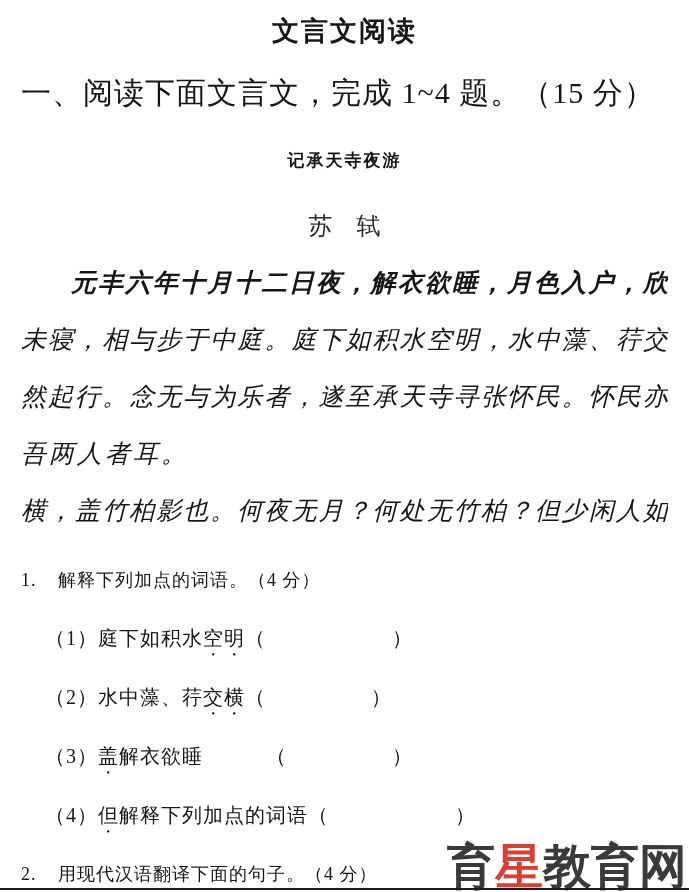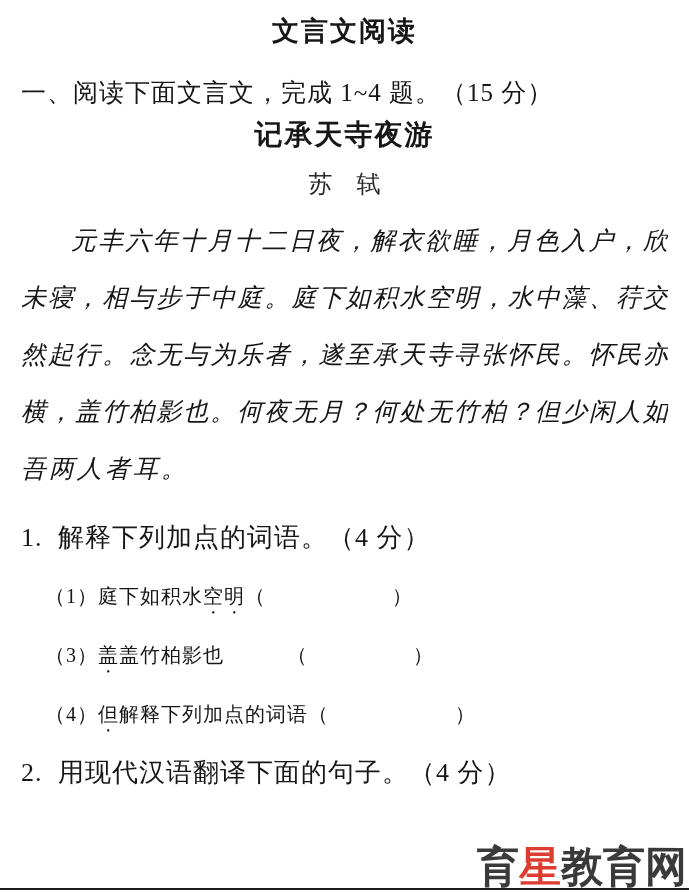--- a/index.html
+++ b/index.html
@@ -15,54 +15,54 @@
     color: #161616;
   }
   .doc-title {
     text-align: center;
     font-size: 27px;
     font-weight: bold;
     line-height: 34px;
     letter-spacing: 2px;
   }
   .section-heading {
-    font-size: 25px;
+    font-size: 30px;
     line-height: 34px;
     margin-top: 28px;
     letter-spacing: 1px;
   }
   .passage-title {
     text-align: center;
-    font-size: 28px;
+    font-size: 17px;
     font-weight: bold;
     line-height: 34px;
-    margin-top: 8px;
+    margin-top: 34px;
     letter-spacing: 2px;
     font-family: Liberation Serif, serif;
   }
   .passage-author {
     text-align: center;
     font-size: 24px;
     line-height: 32px;
-    margin-top: 16px;
+    margin-top: 32px;
     color: #2a2a2a;
   }
   .passage { margin-top: 12px; font-style: italic; }
   .pline {
     font-size: 25px;
     line-height: 57px;
     height: 57px;
     text-align: justify;
     text-align-last: justify;
     overflow: hidden;
   }
-  .pline.first { text-indent: 2em; }
+  .pline.first { text-indent: 2em; font-weight: bold; }
   .pline.last { text-align-last: left; letter-spacing: 3px; }
   .question {
-    font-size: 26px;
+    font-size: 18px;
     line-height: 58px;
     height: 58px;
     letter-spacing: 1px;
     white-space: nowrap;
   }
   .question.q1 { margin-top: 12px; }
   .qnum { display: inline-block; width: 37px; }
   .qitem {
     font-size: 20px;
     line-height: 59px;
@@ -81,21 +81,21 @@
     position: absolute;
     right: 2px;
     bottom: 5px;
     text-align: center;
     font-family: "Liberation Sans", "DejaVu Sans", sans-serif;
     font-weight: bold;
     color: #3a3a3a;
     background: #ffffff;
     line-height: 1;
   }
-  .wm-brand { font-size: 42px; line-height: 41px; letter-spacing: 0; }
+  .wm-brand { font-size: 48px; line-height: 41px; letter-spacing: 0; }
   .wm-red { color: #dd3c30; }
   .wm-url { font-size: 27px; line-height: 27px; margin-top: 0; letter-spacing: 0; }
   .bottom-rule {
     position: absolute;
     left: 0;
     bottom: 2px;
     width: 689px;
     height: 2px;
     background: #1c1c1c;
   }
@@ -110,35 +110,38 @@
   <div class="section-heading">一、阅读下面文言文，完成 1~4 题。（15 分）</div>
 
   <div class="passage-title">记承天寺夜游</div>
 
   <div class="passage-author">苏　轼</div>
 
   <div class="passage">
     <div class="pline first">元丰六年十月十二日夜，解衣欲睡，月色入户，欣</div>
     <div class="pline">未寝，相与步于中庭。庭下如积水空明，水中藻、荇交</div>
     <div class="pline">然起行。念无与为乐者，遂至承天寺寻张怀民。怀民亦</div>
+    <div class="pline last">吾两人者耳。</div>
     <div class="pline">横，盖竹柏影也。何夜无月？何处无竹柏？但少闲人如</div>
-    <div class="pline last">吾两人者耳。</div>
   </div>
 
   <div class="question q1">
     <span class="qnum">1.</span><span class="qtext">解释下列加点的词语。（4 分）</span>
   </div>
 
   <div class="qitem">
     <span>（1）庭下如积水</span><span class="emph">空明</span><span>（　　　　　　）</span>
   </div>
 
+  <div class="qitem">
+    <span>（2）水中藻、荇</span><span class="emph">交横</span><span>（　　　　　）</span>
+  </div>
 
   <div class="qitem">
-    <span>（3）</span><span class="emph">盖</span><span>盖竹柏影也　　　（　　　　　）</span>
+    <span>（3）</span><span class="emph">盖</span><span>解衣欲睡　　　（　　　　　）</span>
   </div>
 
   <div class="qitem">
     <span>（4）</span><span class="emph">但</span><span>解释下列加点的词语（　　　　　　）</span>
   </div>
 
   <div class="question q2">
     <span class="qnum">2.</span><span class="qtext">用现代汉语翻译下面的句子。（4 分）</span>
   </div>
 

